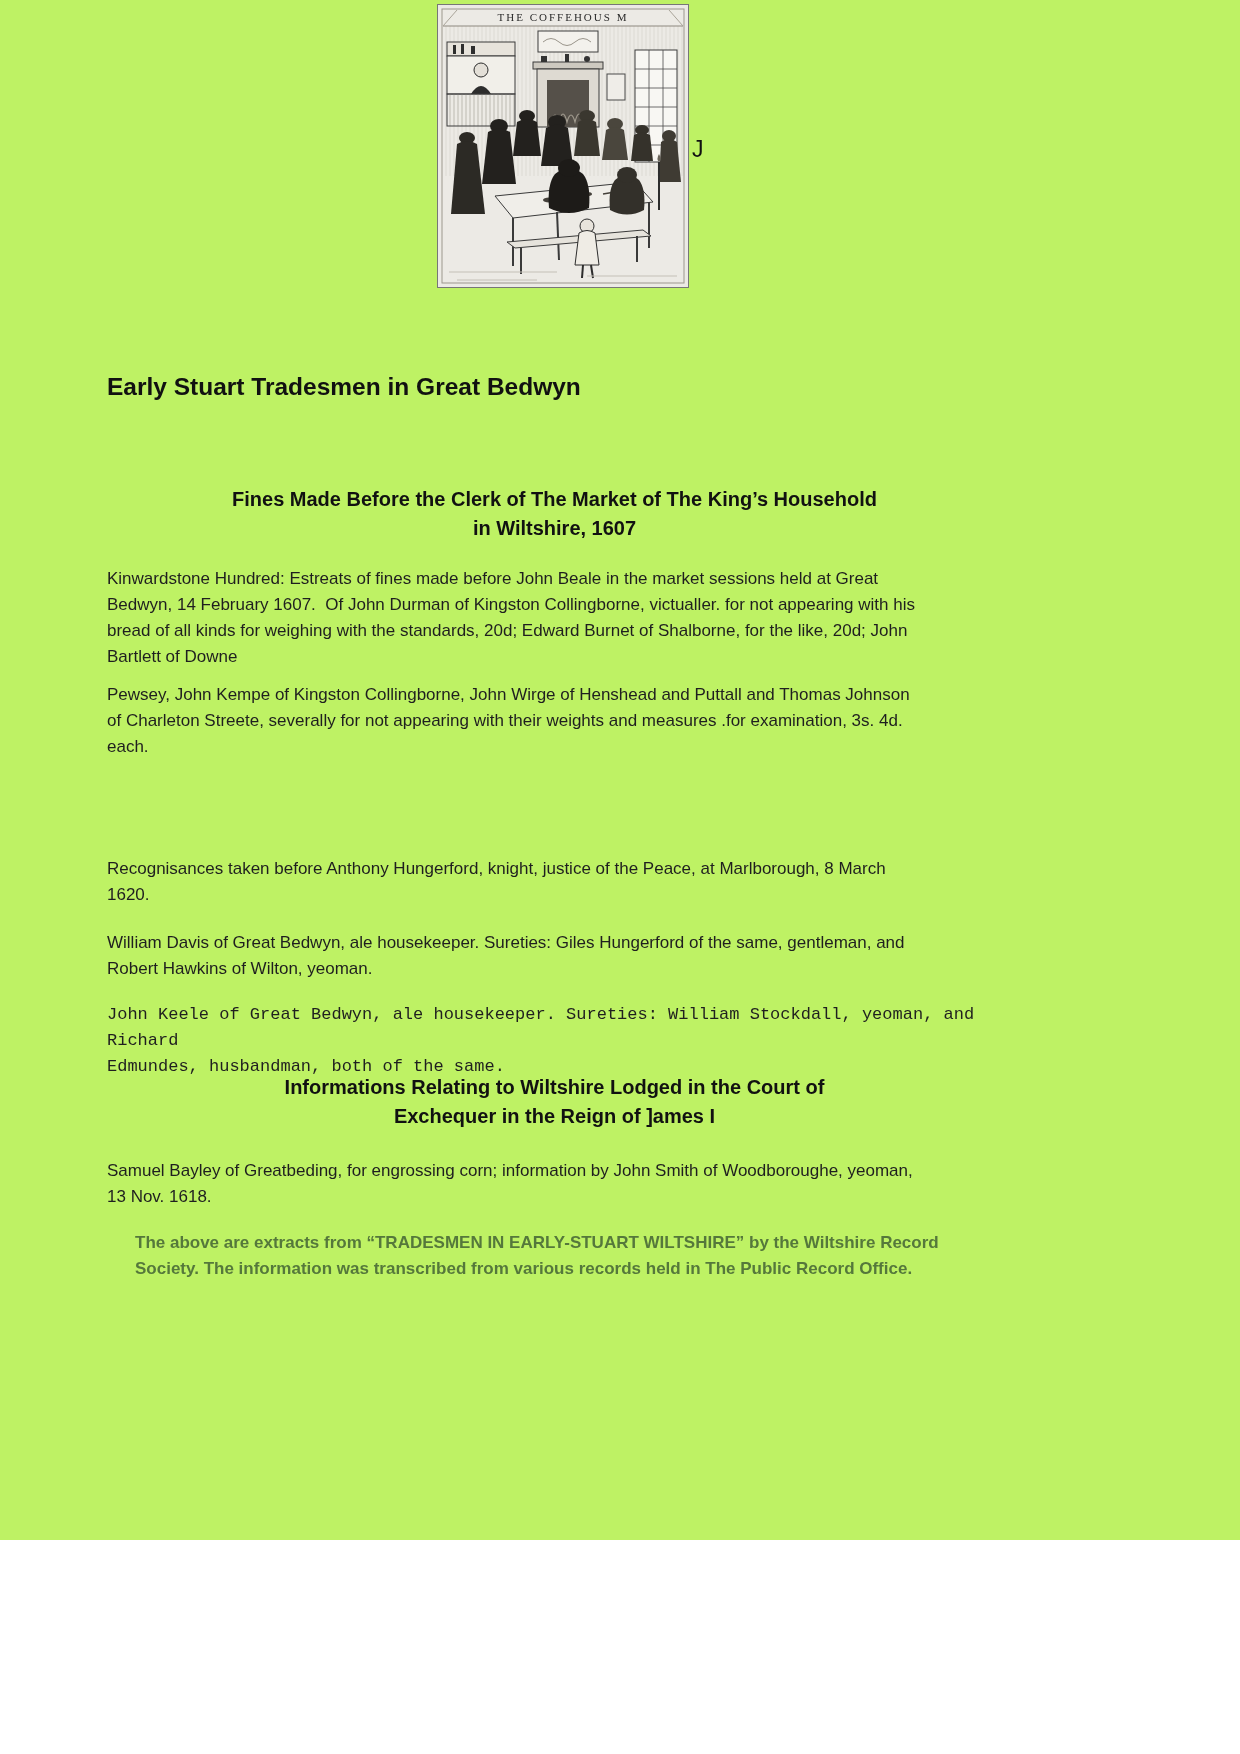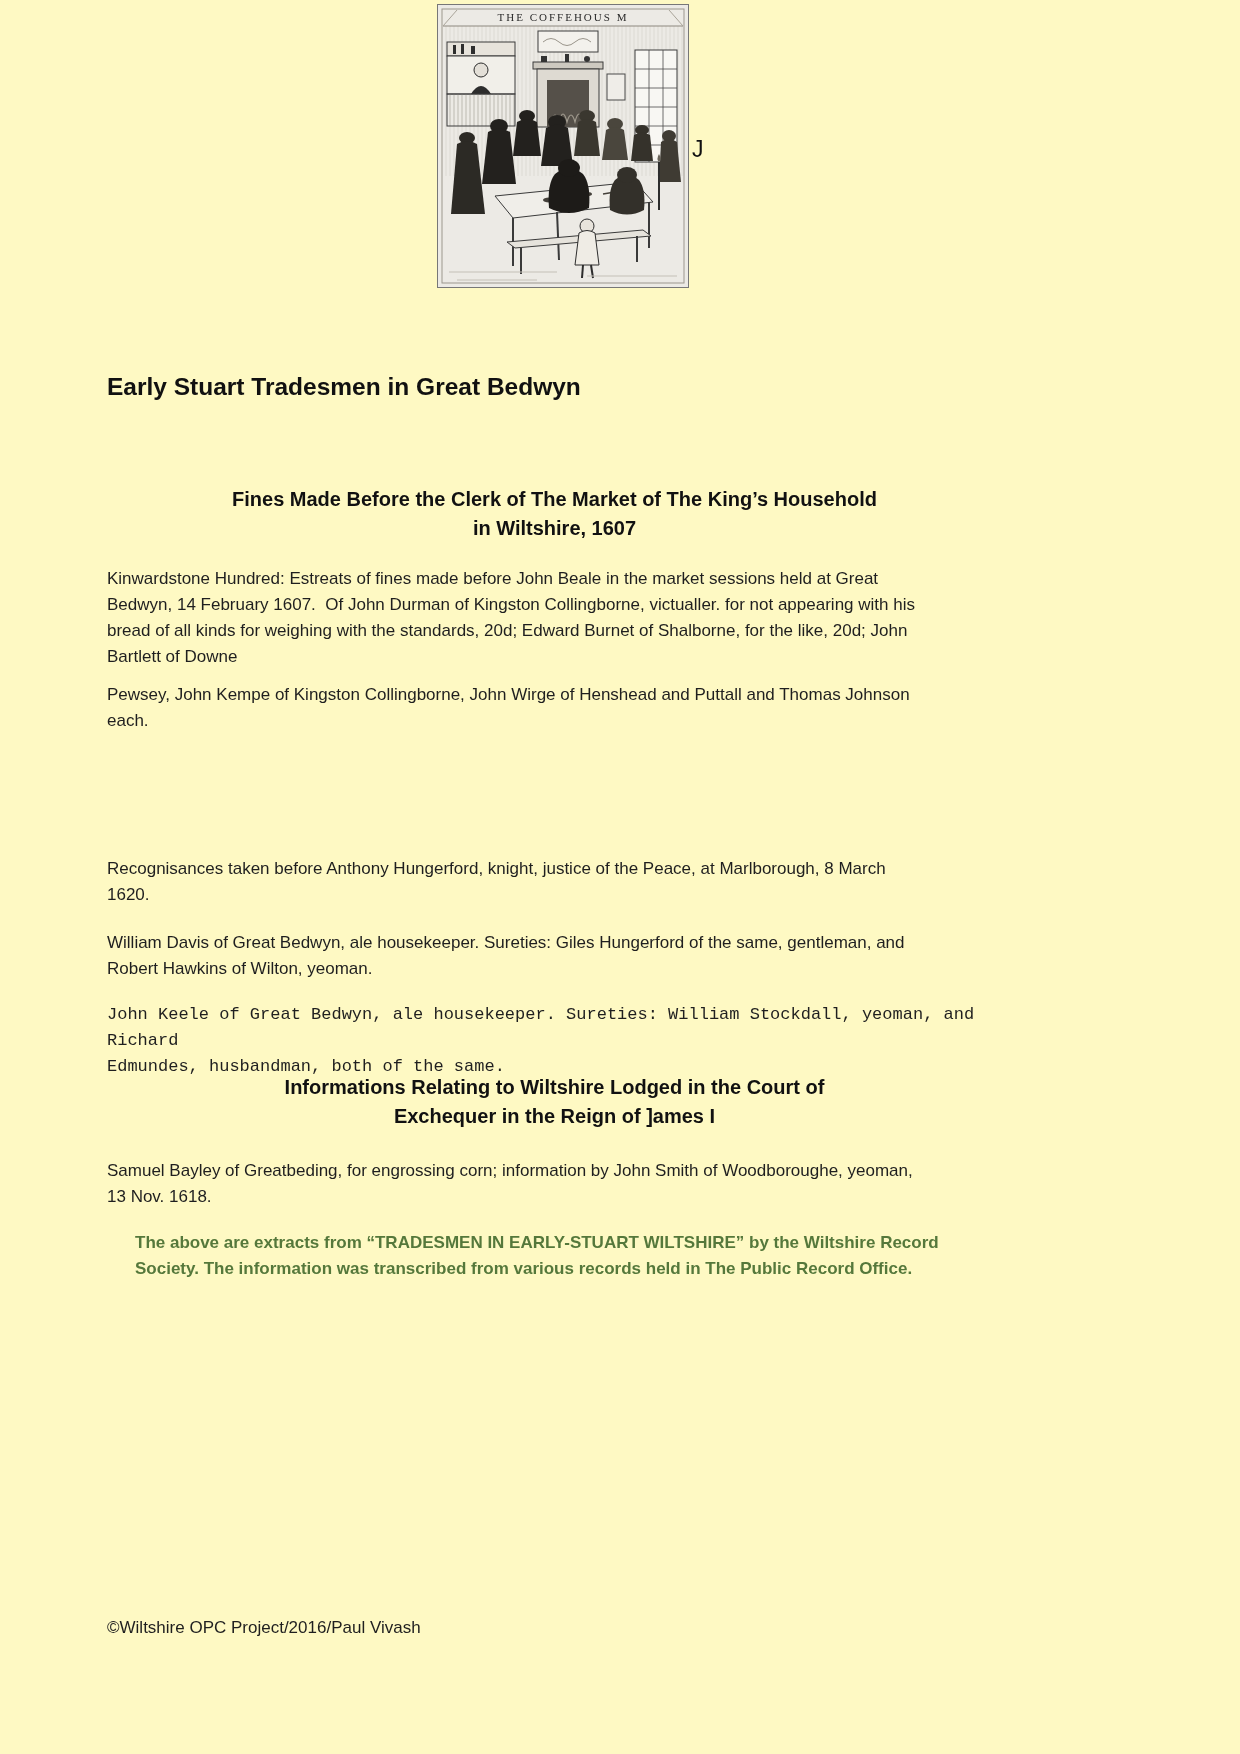--- a/index.html
+++ b/index.html
@@ -1,16 +1,16 @@
 <!DOCTYPE html>
 <html><head>
 <meta charset="utf-8">
 <style>
   html,body{margin:0;padding:0;background:#fff;}
-  .page{position:relative;width:1240px;height:1754px;background:#fef9c3;
+  .page{position:relative;width:1240px;height:1540px;background:#bef264;
         font-family:"Liberation Sans",sans-serif;color:#1f1f1f;overflow:hidden;}
   .abs{position:absolute;}
   .content{left:107px;width:895px;}
   .doc-title{top:372px;text-align:left;font-size:24.5px;font-weight:bold;line-height:30px;color:#111;}
   .h2{font-size:20px;font-weight:bold;line-height:29px;text-align:center;color:#111;}
   .body-par{font-size:17px;line-height:26px;}
   .body-par div{white-space:pre-wrap;}
   .h2 div{white-space:pre-wrap;}
   .source-note{font-weight:bold;color:#55783b;}
   .footer-line{top:1588px;font-size:17px;color:#1f1f1f;margin-top:30px;}
@@ -142,20 +142,21 @@
 
   <div class="abs content body-par" style="top:566px;">
     <div>Kinwardstone Hundred: Estreats of fines made before John Beale in the market sessions held at Great</div>
     <div>Bedwyn, 14 February 1607.  Of John Durman of Kingston Collingborne, victualler. for not appearing with his</div>
     <div>bread of all kinds for weighing with the standards, 20d; Edward Burnet of Shalborne, for the like, 20d; John</div>
     <div>Bartlett of Downe</div>
   </div>
 
   <div class="abs content body-par" style="top:682px;">
     <div>Pewsey, John Kempe of Kingston Collingborne, John Wirge of Henshead and Puttall and Thomas Johnson</div>
+    <div>of Charleton Streete, severally for not appearing with their weights and measures .for examination, 3s. 4d.</div>
     <div>each.</div>
   </div>
 
 
   <div class="abs content body-par" style="top:856px;">
     <div>Recognisances taken before Anthony Hungerford, knight, justice of the Peace, at Marlborough, 8 March</div>
     <div>1620.</div>
   </div>
 
   <div class="abs content body-par" style="top:930px;">

